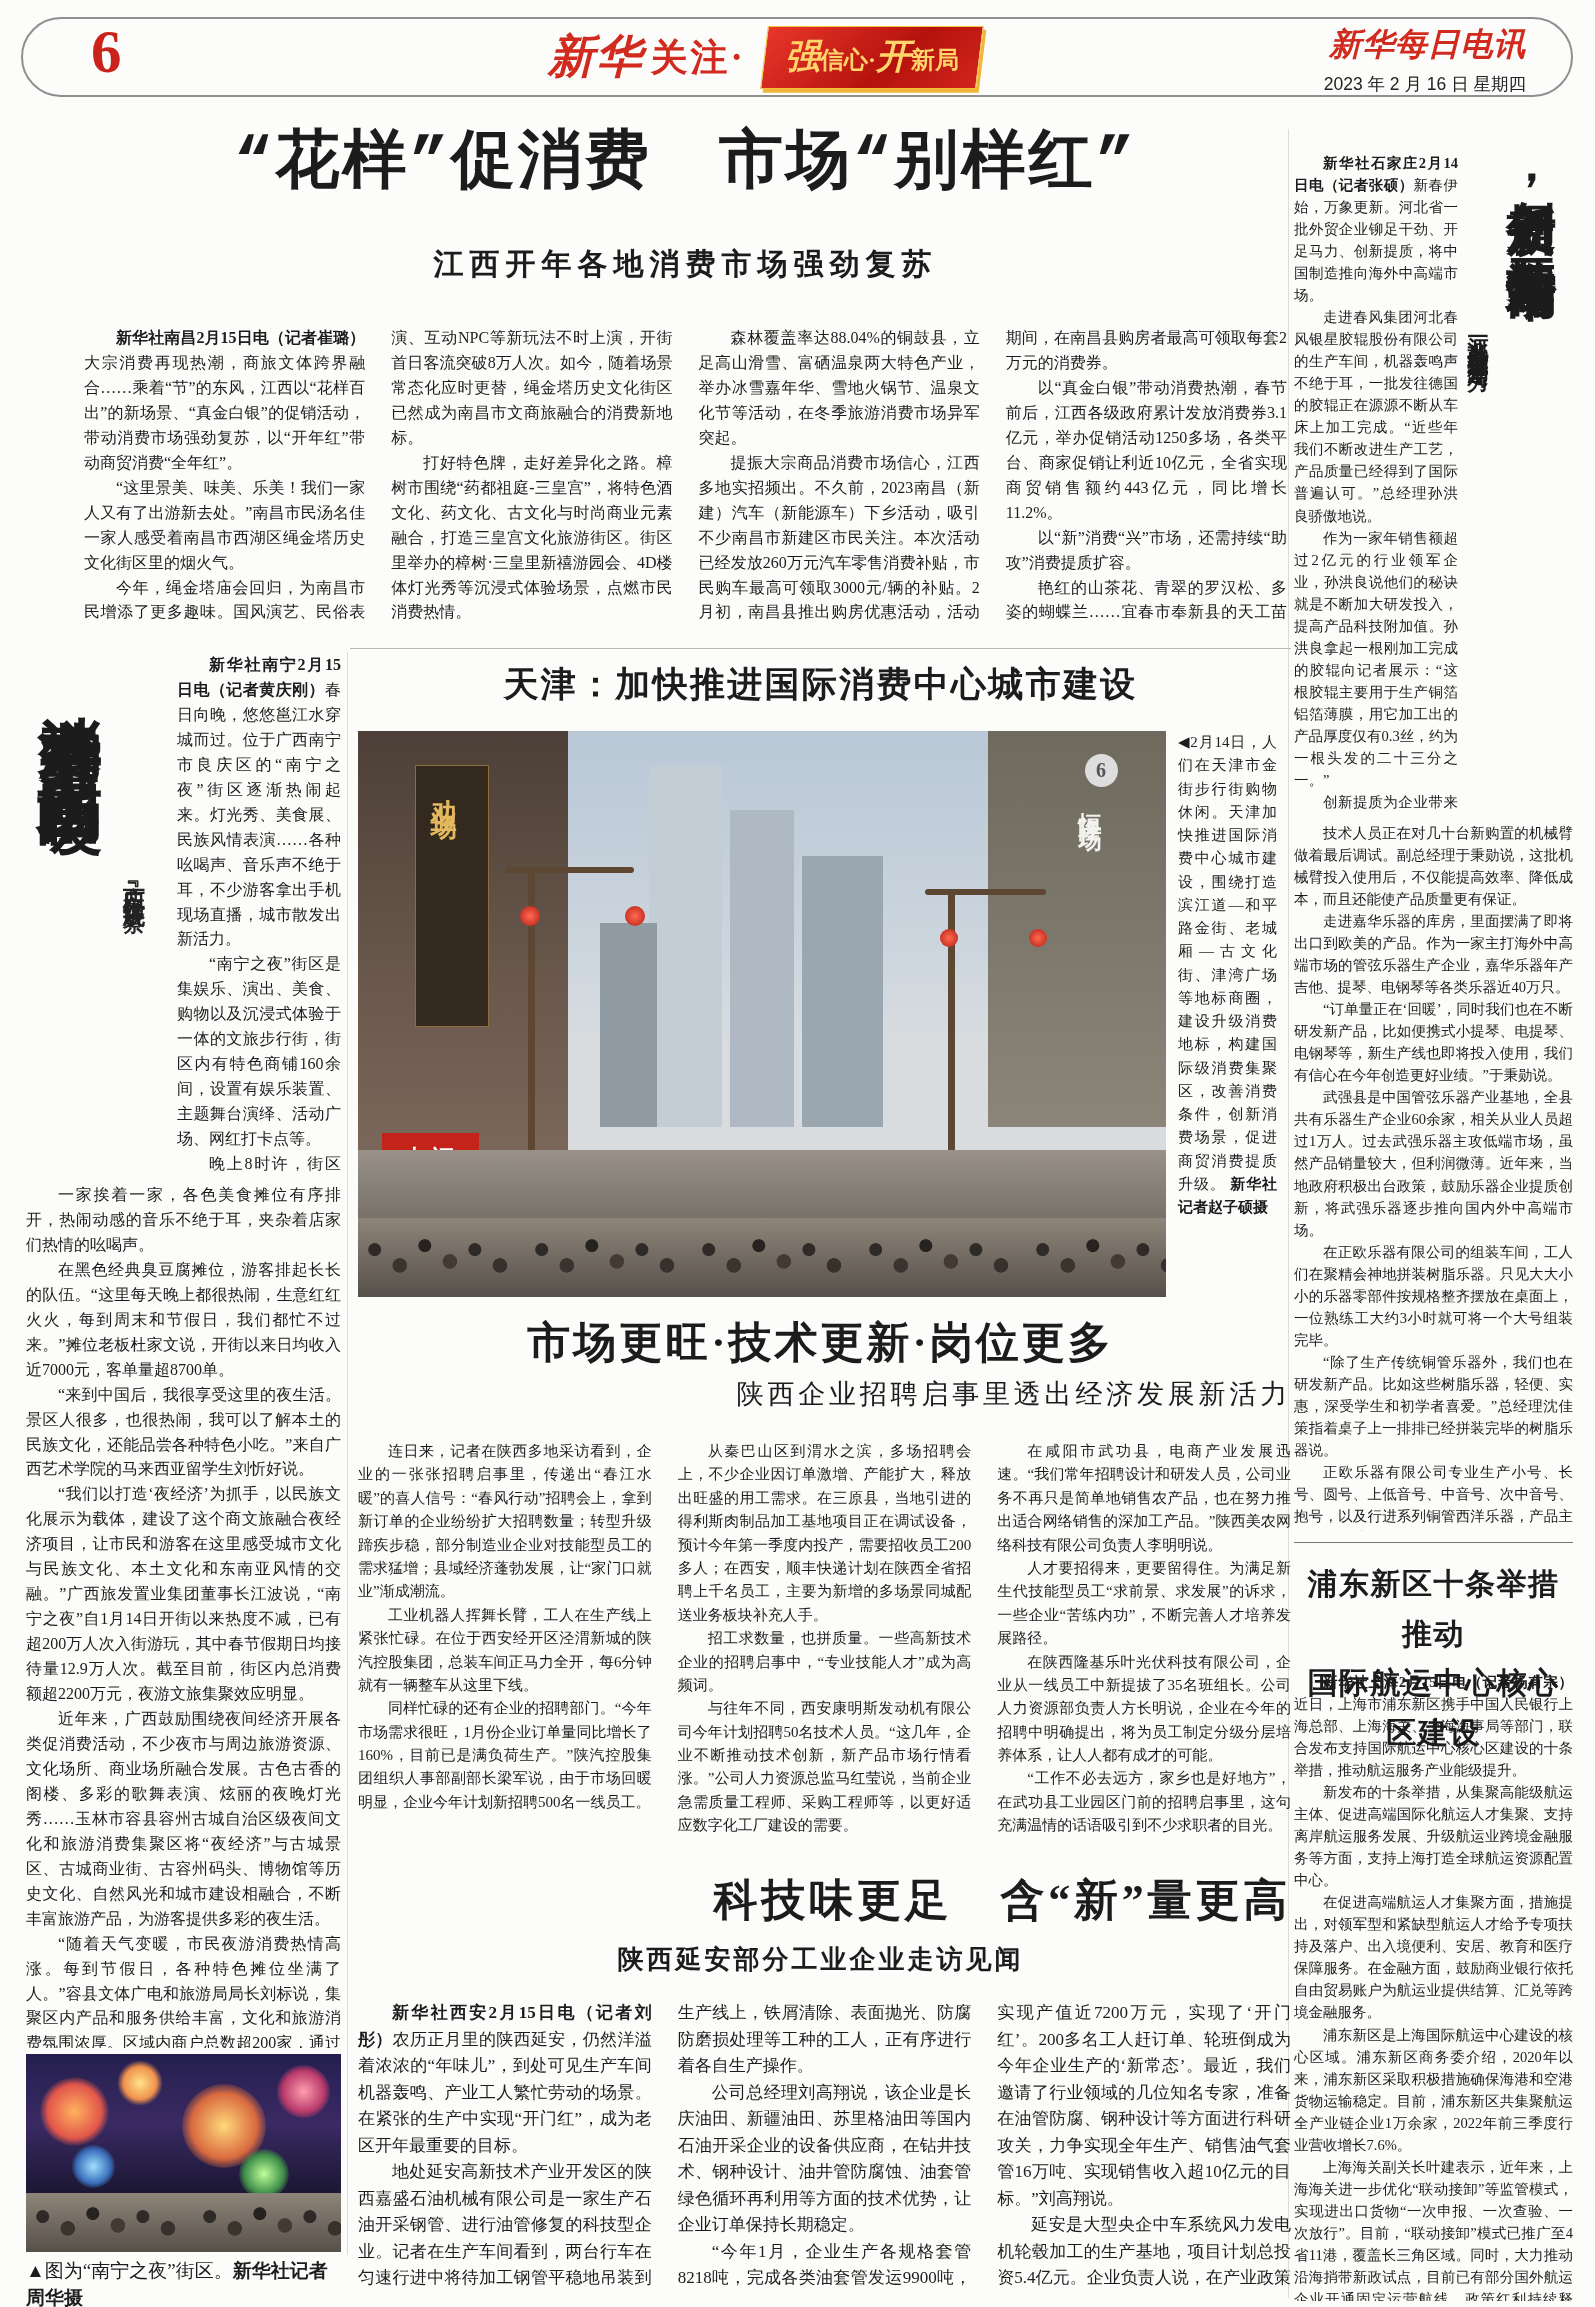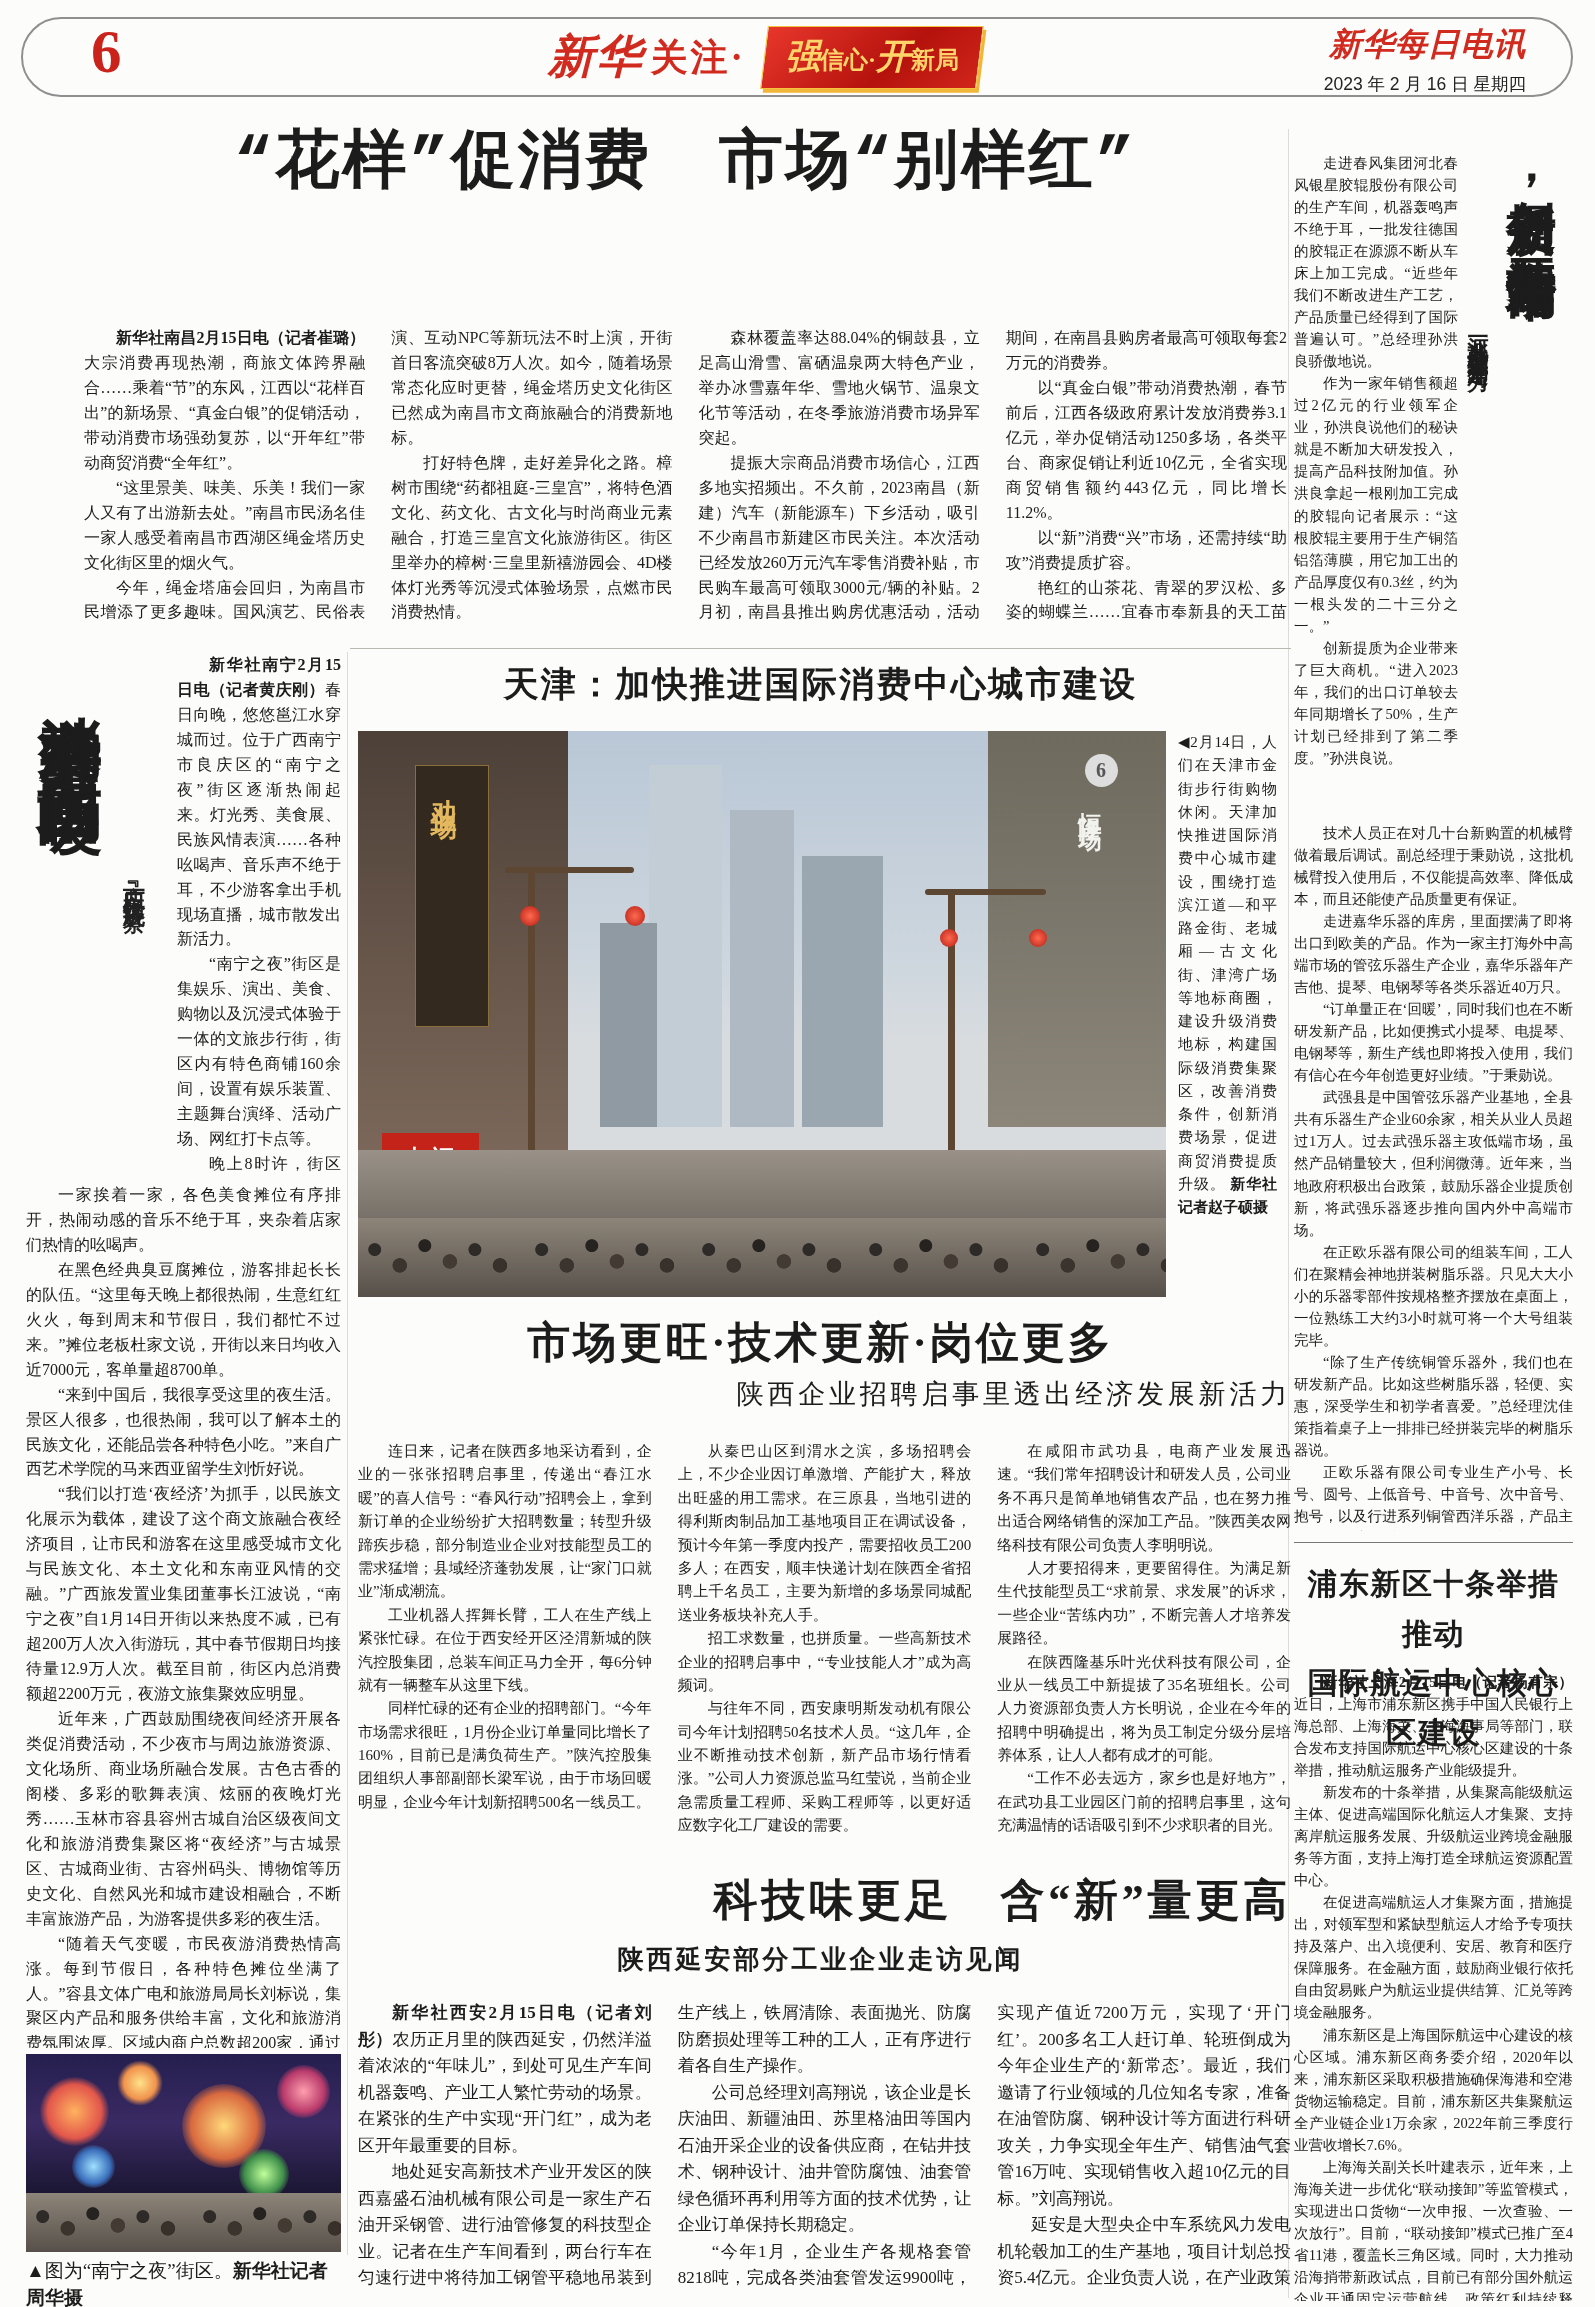--- a/index.html
+++ b/index.html
@@ -107,20 +107,21 @@
   </div>
   <div class="abs" id="masthead-right">
     <div id="paper-name">新华每日电讯</div>
     <div id="paper-date">2023 年 2 月 16 日  星期四</div>
   </div>
 
   <div class="abs vline" style="left:347px;top:652px;height:1603px;"></div>
   <div class="abs vline" style="left:1288px;top:129px;height:2169px;"></div>
 
   <div class="abs" id="jx-headline">“花样”促消费　市场“别样红”</div>
+  <div class="abs" id="jx-subhead">江西开年各地消费市场强劲复苏</div>
   <div class="abs body-text cols-4" id="jx-body">
     <p><b>新华社南昌2月15日电（记者崔璐）</b><span>大宗消费再现热潮，商旅文体跨界融合……乘着“节”的东风，江西以“花样百出”的新场景、“真金白银”的促销活动，带动消费市场强劲复苏，以“开年红”带动商贸消费“全年红”。</span></p>
     <span><p>“这里景美、味美、乐美！我们一家人又有了出游新去处。”南昌市民汤名佳一家人感受着南昌市西湖区绳金塔历史文化街区里的烟火气。</p><p>今年，绳金塔庙会回归，为南昌市民增添了更多趣味。国风演艺、民俗表演、互动NPC等新玩法不时上演，开街首日客流突破8万人次。如今，随着场景常态化应时更替，绳金塔历史文化街区已然成为南昌市文商旅融合的消费新地标。</p><p>打好特色牌，走好差异化之路。樟树市围绕“药都祖庭-三皇宫”，将特色酒文化、药文化、古文化与时尚商业元素融合，打造三皇宫文化旅游街区。街区里举办的樟树·三皇里新禧游园会、4D楼体灯光秀等沉浸式体验场景，点燃市民消费热情。</p><p>森林覆盖率达88.04%的铜鼓县，立足高山滑雪、富硒温泉两大特色产业，举办冰雪嘉年华、雪地火锅节、温泉文化节等活动，在冬季旅游消费市场异军突起。</p><p>提振大宗商品消费市场信心，江西多地实招频出。不久前，2023南昌（新建）汽车（新能源车）下乡活动，吸引不少南昌市新建区市民关注。本次活动已经发放260万元汽车零售消费补贴，市民购车最高可领取3000元/辆的补贴。2月初，南昌县推出购房优惠活动，活动期间，在南昌县购房者最高可领取每套2万元的消费券。</p><p>以“真金白银”带动消费热潮，春节前后，江西各级政府累计发放消费券3.1亿元，举办促销活动1250多场，各类平台、商家促销让利近10亿元，全省实现商贸销售额约443亿元，同比增长11.2%。</p><p>以“新”消费“兴”市场，还需持续“助攻”消费提质扩容。</p><p>艳红的山茶花、青翠的罗汉松、多姿的蝴蝶兰……宜春市奉新县的天工苗艺坊热闹非凡，成了热门打卡地。“春节期间天工苗艺坊平均每天接待游客人数达5000人次。我们铆足了劲，增加花卉苗木品种，今年随着县里促消费活动的逐渐展开，花卉苗木产业的‘春天’将要来了。”奉新县花木产业协会会长黄霖说。</p></span>
   </div>
 
   <div class="abs" id="gx-title">
     <span>消费攀升</span><span class="gap"></span><span>市场回暖</span>
   </div>
   <div class="abs" id="gx-subtitle">广西『夜经济』观察</div>
   <div class="abs body-text" id="gx-col-narrow">
@@ -191,20 +192,21 @@
   <div class="abs" id="tech-headline">科技味更足　含“新”量更高</div>
   <div class="abs" id="tech-subhead">陕西延安部分工业企业走访见闻</div>
   <div class="abs body-text cols-3" id="tech-body">
     <p><b>新华社西安2月15日电（记者刘彤）</b><span>农历正月里的陕西延安，仍然洋溢着浓浓的“年味儿”，到处可见生产车间机器轰鸣、产业工人繁忙劳动的场景。在紧张的生产中实现“开门红”，成为老区开年最重要的目标。</span></p>
     <span><p>地处延安高新技术产业开发区的陕西嘉盛石油机械有限公司是一家生产石油开采钢管、进行油管修复的科技型企业。记者在生产车间看到，两台行车在匀速行进中将待加工钢管平稳地吊装到生产线上，铁屑清除、表面抛光、防腐防磨损处理等工种的工人，正有序进行着各自生产操作。</p><p>公司总经理刘高翔说，该企业是长庆油田、新疆油田、苏里格油田等国内石油开采企业的设备供应商，在钻井技术、钢种设计、油井管防腐蚀、油套管绿色循环再利用等方面的技术优势，让企业订单保持长期稳定。</p><p>“今年1月，企业生产各规格套管8218吨，完成各类油套管发运9900吨，实现产值近7200万元，实现了‘开门红’。200多名工人赶订单、轮班倒成为今年企业生产的‘新常态’。最近，我们邀请了行业领域的几位知名专家，准备在油管防腐、钢种设计等方面进行科研攻关，力争实现全年生产、销售油气套管16万吨、实现销售收入超10亿元的目标。”刘高翔说。</p><p>延安是大型央企中车系统风力发电机轮毂加工的生产基地，项目计划总投资5.4亿元。企业负责人说，在产业政策的扶持和延安高新区的帮助下，现在他们正在抓紧生产，计划完成产值7亿元；同时，二期项目投产后年产值可达30亿元。现在，企业正加紧从原先的单一生产方式向多元化转变，120名工人在生产线上忙着加工和作业，产品将销往西北地区。</p></span>
   </div>
 
   <div class="abs" id="hb-title">创新提质，开拓海外中高端市场</div>
   <div class="abs" id="hb-subtitle">河北一批外贸企业铆足干劲开足马力</div>
   <div class="abs body-text small-text" id="hb-col-narrow">
+    <p><b>新华社石家庄2月14日电（记者张硕）</b><span>新春伊始，万象更新。河北省一批外贸企业铆足干劲、开足马力、创新提质，将中国制造推向海外中高端市场。</span></p>
     <span><p>走进春风集团河北春风银星胶辊股份有限公司的生产车间，机器轰鸣声不绝于耳，一批发往德国的胶辊正在源源不断从车床上加工完成。“近些年我们不断改进生产工艺，产品质量已经得到了国际普遍认可。”总经理孙洪良骄傲地说。</p><p>作为一家年销售额超过2亿元的行业领军企业，孙洪良说他们的秘诀就是不断加大研发投入，提高产品科技附加值。孙洪良拿起一根刚加工完成的胶辊向记者展示：“这根胶辊主要用于生产铜箔铝箔薄膜，用它加工出的产品厚度仅有0.3丝，约为一根头发的二十三分之一。”</p><p>创新提质为企业带来了巨大商机。“进入2023年，我们的出口订单较去年同期增长了50%，生产计划已经排到了第二季度。”孙洪良说。</p></span>
   </div>
   <div class="abs body-text small-text" id="hb-col-wide">
     <span><p>技术人员正在对几十台新购置的机械臂做着最后调试。副总经理于秉勋说，这批机械臂投入使用后，不仅能提高效率、降低成本，而且还能使产品质量更有保证。</p><p>走进嘉华乐器的库房，里面摆满了即将出口到欧美的产品。作为一家主打海外中高端市场的管弦乐器生产企业，嘉华乐器年产吉他、提琴、电钢琴等各类乐器近40万只。</p><p>“订单量正在‘回暖’，同时我们也在不断研发新产品，比如便携式小提琴、电提琴、电钢琴等，新生产线也即将投入使用，我们有信心在今年创造更好业绩。”于秉勋说。</p><p>武强县是中国管弦乐器产业基地，全县共有乐器生产企业60余家，相关从业人员超过1万人。过去武强乐器主攻低端市场，虽然产品销量较大，但利润微薄。近年来，当地政府积极出台政策，鼓励乐器企业提质创新，将武强乐器逐步推向国内外中高端市场。</p><p>在正欧乐器有限公司的组装车间，工人们在聚精会神地拼装树脂乐器。只见大大小小的乐器零部件按规格整齐摆放在桌面上，一位熟练工大约3小时就可将一个大号组装完毕。</p><p>“除了生产传统铜管乐器外，我们也在研发新产品。比如这些树脂乐器，轻便、实惠，深受学生和初学者喜爱。”总经理沈佳策指着桌子上一排排已经拼装完毕的树脂乐器说。</p><p>正欧乐器有限公司专业生产小号、长号、圆号、上低音号、中音号、次中音号、抱号，以及行进系列铜管西洋乐器，产品主要出口欧美国家，2022年销售额近4000万元。</p></span>
   </div>
 
   <div class="abs" id="pd-rule"></div>
   <div class="abs" id="pd-headline">
     <div>浦东新区十条举措推动</div>
     <div>国际航运中心核心区建设</div>

